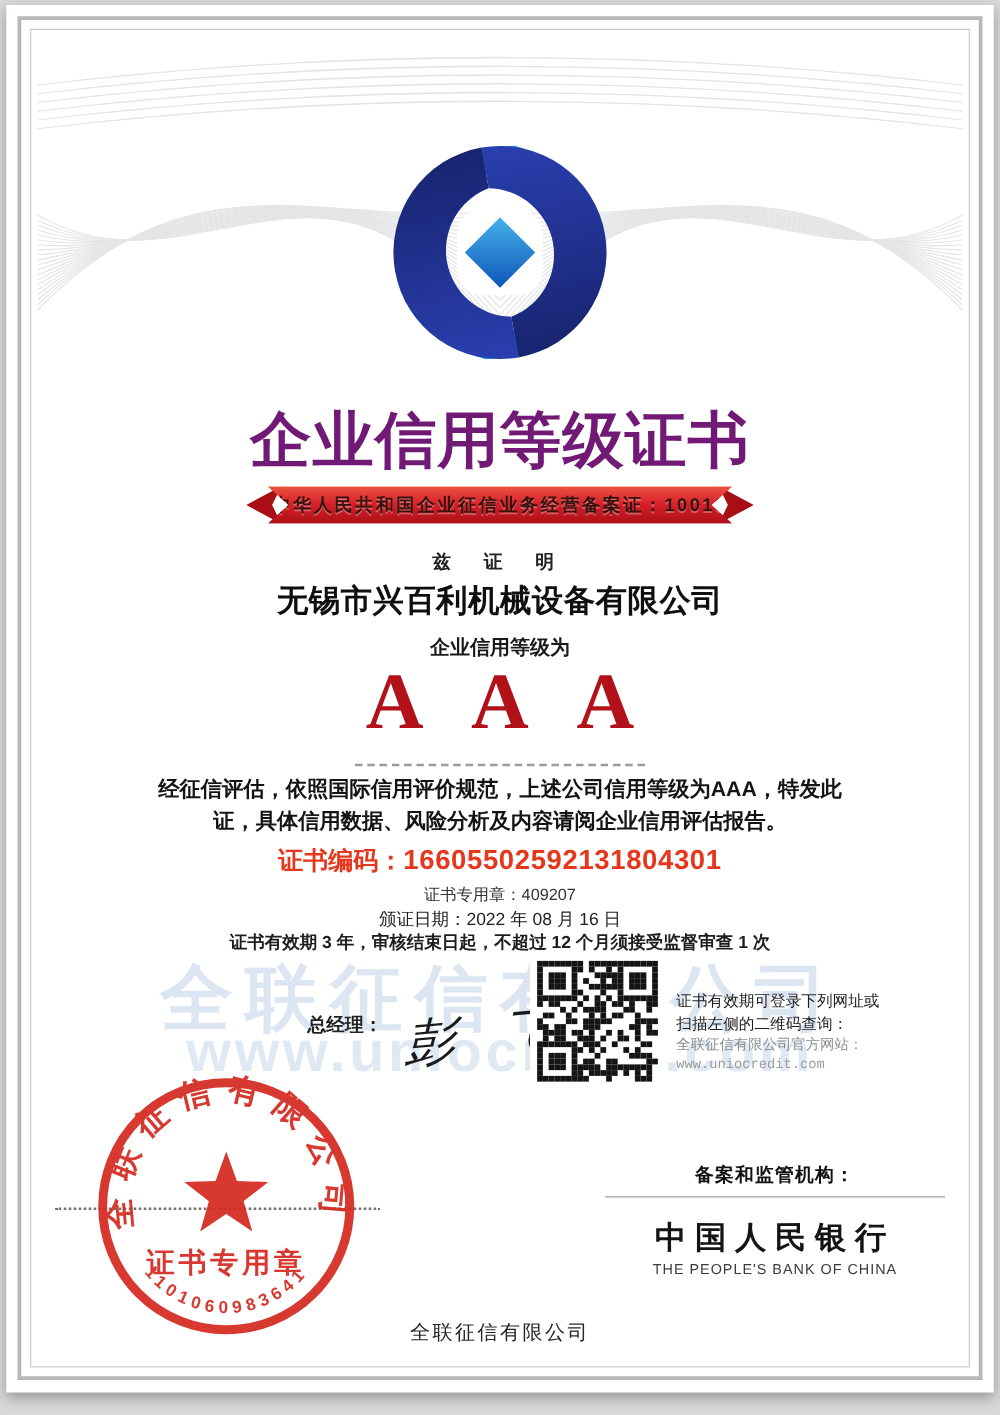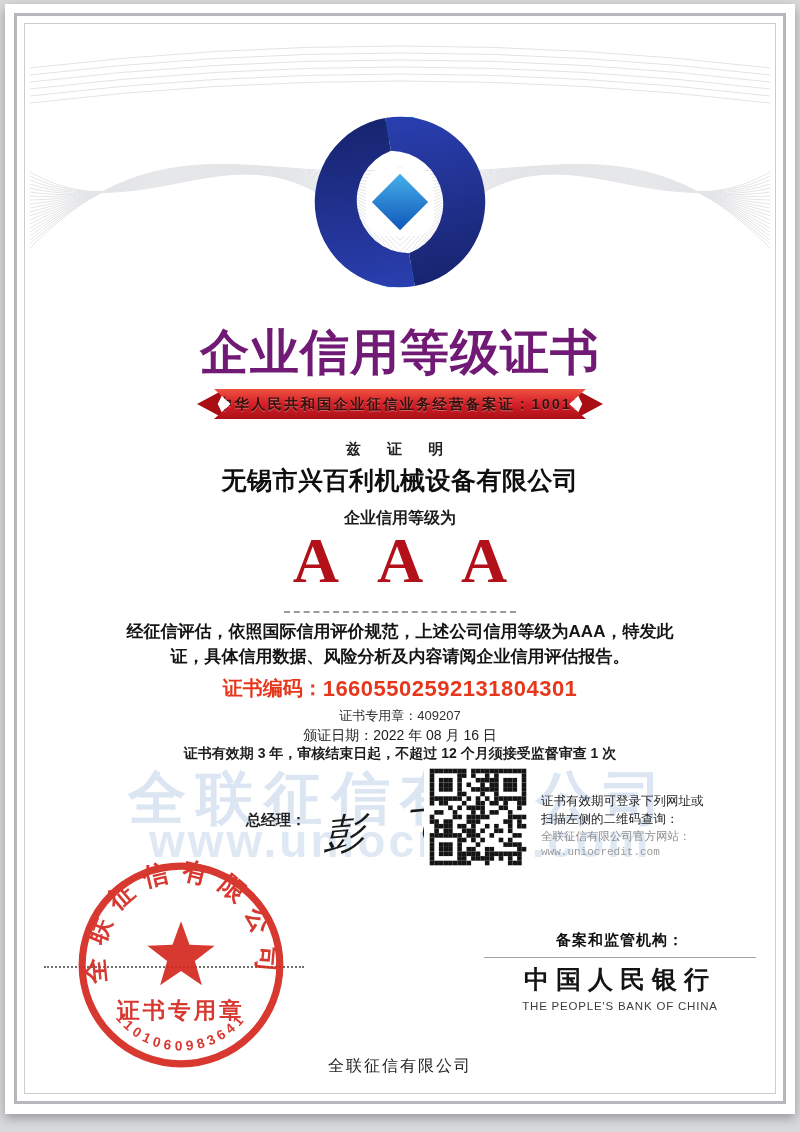--- a/index.html
+++ b/index.html
@@ -65,21 +65,21 @@
   #sig-label { font-size:15px; font-weight:bold; color:#222; vertical-align:18px; }
   #sig-name { display:inline-block; font-size:40px; color:#191919; font-family:"Liberation Serif", serif;
               font-style:italic; transform:rotate(-5deg) skewX(-6deg); margin-left:14px; letter-spacing:14px; }
 
   
   #dotted-line { top:966px; left:44px; width:260px; border-top:2px dotted #6f6f6f; z-index:3; }
   #stamp { position:absolute; left:74px; top:858px; width:214px; height:214px; z-index:5; opacity:.93; }
   #reg-block { position:absolute; left:455px; top:931px; width:330px; text-align:center; z-index:3; }
   #reg-label { font-size:15px; font-weight:bold; color:#111; letter-spacing:1px; }
   #reg-line { margin:7px auto 0; width:272px; border-top:1px solid #a3a3a3; }
-  #bank-cn { margin-top:5px; font-size:25px; font-weight:900; color:#141414; letter-spacing:7px;
+  #bank-cn { margin-top:15px; font-size:25px; font-weight:900; color:#141414; letter-spacing:7px;
              font-family:"Liberation Serif", serif; }
   #bank-en { margin-top:4px; font-size:11.5px; color:#3c3c3c; letter-spacing:0.8px; }
   #footer-issuer { top:1056px; font-size:16px; color:#242424; letter-spacing:2px; z-index:3; }
 
   svg text { font-family:"Liberation Sans", sans-serif; }
 </style>
 </head>
 <body>
 
 <div id="page">

